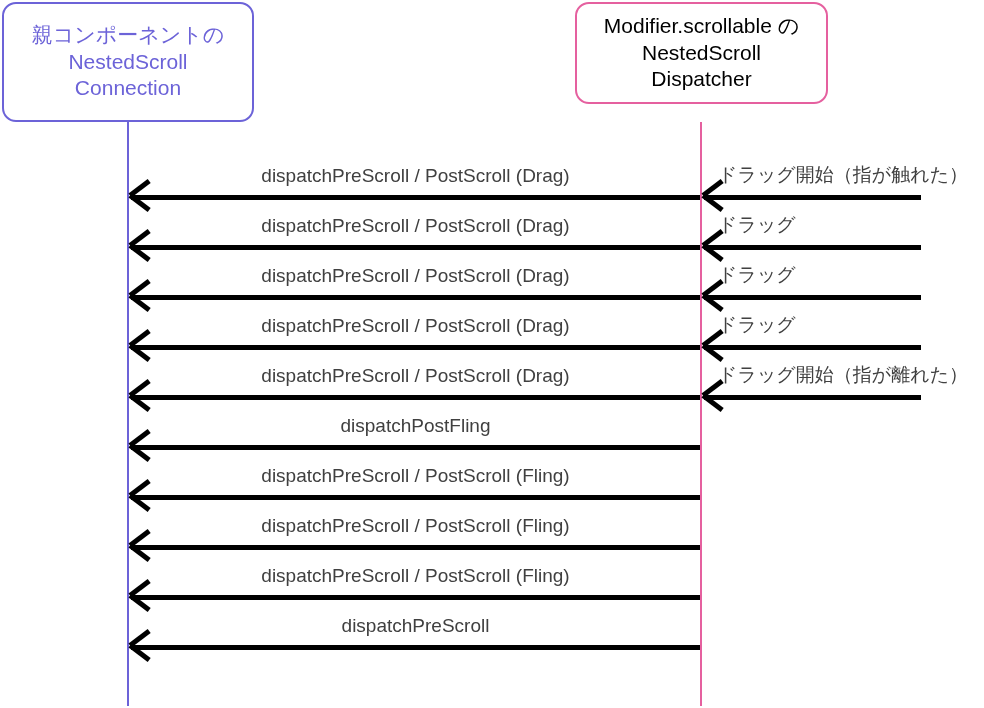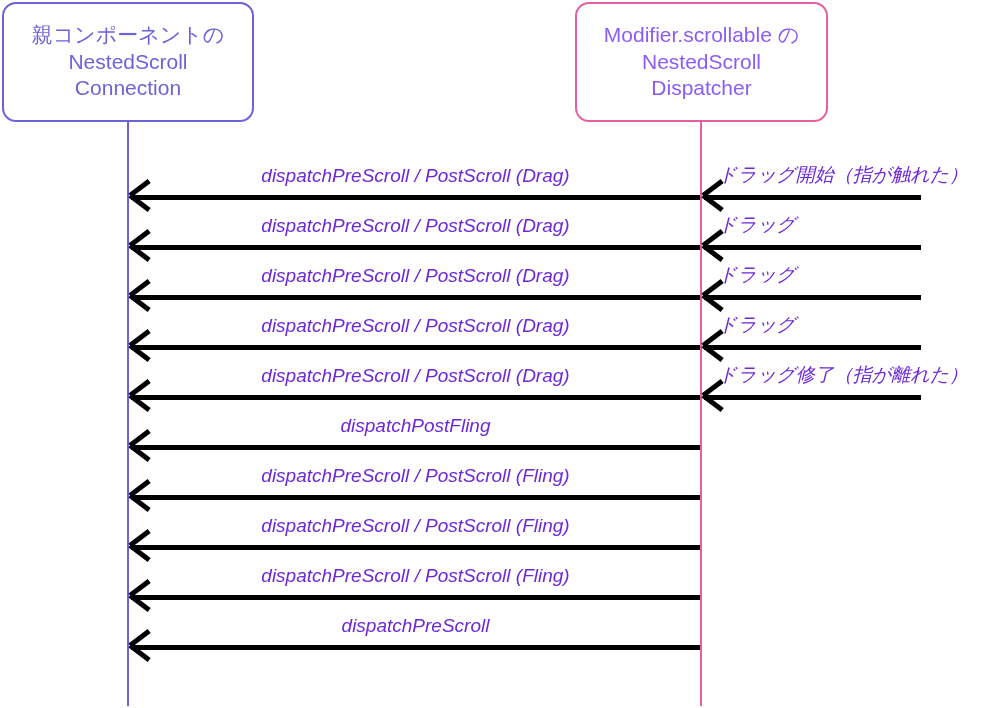--- a/index.html
+++ b/index.html
@@ -40,23 +40,23 @@
     top: 2px;
     width: 252px;
     height: 120px;
     border: 2.5px solid #6c63d8;
     color: #6c63d8;
   }
   .participant.right {
     left: 575px;
     top: 2px;
     width: 253px;
-    height: 120px;
+    height: 102px;
     border: 2.5px solid #e5609f;
-    color: #8b5cf6;
+    color: #000000;
   }
 
   
   .lifeline {
     position: absolute;
     width: 2px;
     top: 122px;
     height: 584px;
   }
   .lifeline.left  { left: 127px; background: #6c63d8; }
@@ -96,24 +96,23 @@
     transform-origin: 0 50%;
   }
   .msg .head::after {
     top: 9px;
     transform: rotate(37deg);
     transform-origin: 0 50%;
   }
   .msg .label {
     position: absolute;
     font-size: 19px;
-    color: #6d28d9;
+    color: #404040;
     white-space: nowrap;
     line-height: 1;
-    font-style: italic;
   }
   .msg.center .label {
     left: 0;
     width: 100%;
     text-align: center;
     top: -29px;
   }
   .msg.side .label {
     left: 14px;
     top: -30px;
@@ -206,17 +205,17 @@
         <div class="label">ドラッグ</div>
       </div>
       <div class="msg side" style="left: 704px; top: 345px; width: 217px;">
         <div class="shaft" style="width: 217px;"></div>
         <div class="head"></div>
         <div class="label">ドラッグ</div>
       </div>
       <div class="msg side" style="left: 704px; top: 395px; width: 217px;">
         <div class="shaft" style="width: 217px;"></div>
         <div class="head"></div>
-        <div class="label">ドラッグ修了（指が離れた）</div>
+        <div class="label">ドラッグ開始（指が離れた）</div>
       </div>
     </div>
 
 </div>
 
 </body></html>

